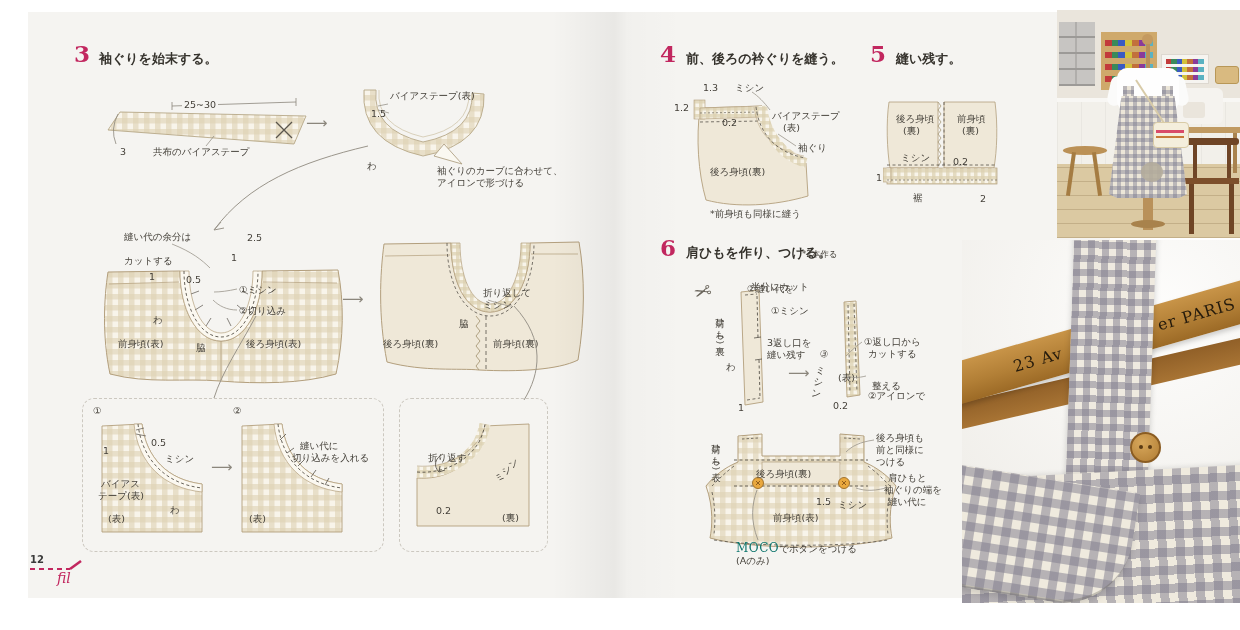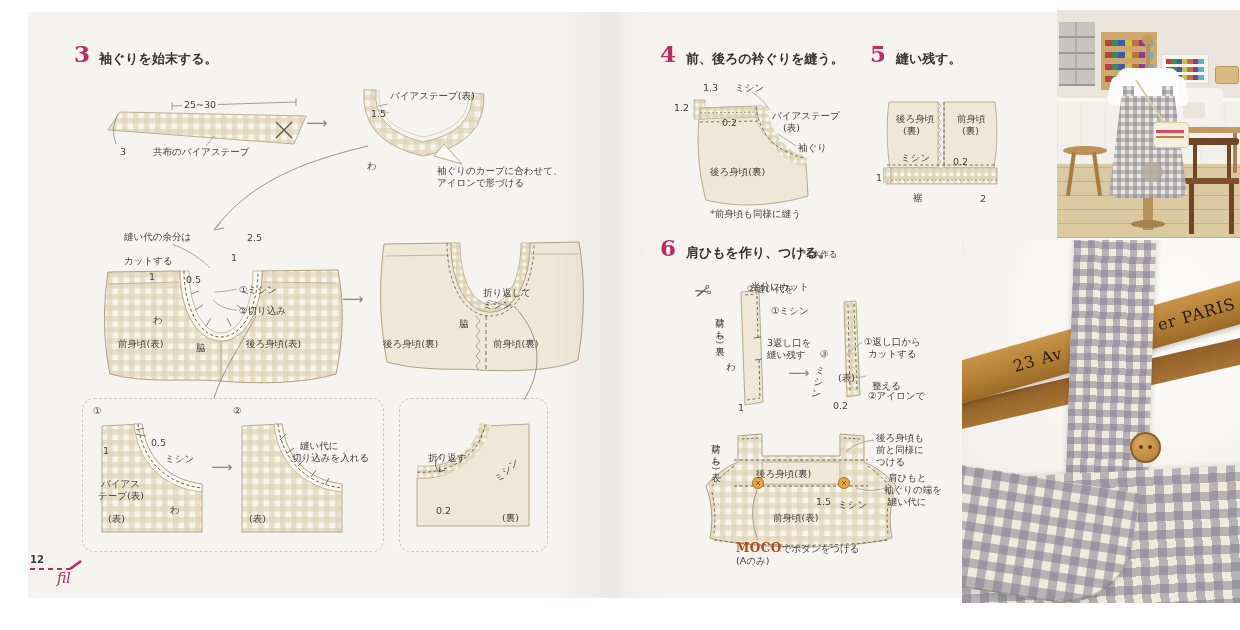--- a/index.html
+++ b/index.html
@@ -13,21 +13,21 @@
   .sm{font-size:8.5px;}
   .num{position:absolute;font-family:"DejaVu Serif",serif;font-weight:bold;font-size:23px;color:#c2275f;line-height:1;}
   .ttl{position:absolute;font-size:13px;font-weight:bold;color:#35322c;white-space:nowrap;}
   .arrow{position:absolute;color:#8b867c;font-size:15px;line-height:1;}
   .vlbl{writing-mode:vertical-rl;letter-spacing:1px;}
   .dashbox{position:absolute;border:1.5px dashed #ccc8c0;border-radius:12px;}
   .pagenum{position:absolute;font-size:10px;font-weight:bold;color:#3a3a3a;}
   .brand{position:absolute;font-family:"DejaVu Serif",serif;font-style:italic;font-size:14px;color:#c2275f;}
   .onpage{background:#f5f4f1;padding:0 2px;}
   .overlay{position:absolute;left:0;top:0;pointer-events:none;}
-  .moco{font-family:"DejaVu Serif",serif;font-weight:bold;font-size:12px;color:#c2410c;letter-spacing:.5px;}
+  .moco{font-family:"DejaVu Serif",serif;font-weight:normal;font-size:12px;color:#0f766e;letter-spacing:.5px;}
   .scissors{position:absolute;font-size:21px;color:#6a655c;transform:scaleX(-1) rotate(18deg);}
   
   .photo{position:absolute;overflow:hidden;}
   .gingham-dress{background-color:#ece6d8;background-image:
      repeating-linear-gradient(90deg,rgba(118,118,140,.42) 0 4px,transparent 4px 8px),
      repeating-linear-gradient(0deg,rgba(118,118,140,.42) 0 4px,transparent 4px 8px);}
   .gingham-grey{background-color:#efeae0;background-image:
      repeating-linear-gradient(90deg,rgba(126,123,140,.5) 0 7px,transparent 7px 14px),
      repeating-linear-gradient(0deg,rgba(126,123,140,.5) 0 7px,transparent 7px 14px);}
   .gingham-grey-lg{background-color:#efeade;background-image:

